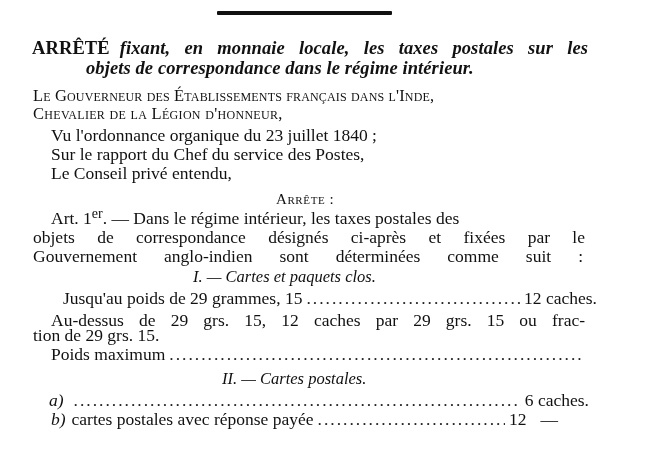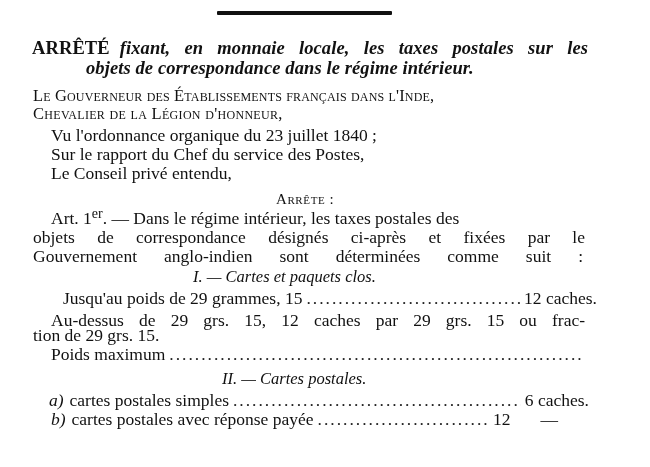--- a/index.html
+++ b/index.html
@@ -63,24 +63,23 @@
 
 <div class="ln leader" style="left:51px; top:344px; width:535px;">
   <span>Poids maximum</span>
   <span class="dots"></span>
 </div>
 
 <div class="ln ital" style="left:222px; top:369px; font-size:16.5px;">II. — Cartes postales.</div>
 
 <div class="ln leader" style="left:49px; top:390px; width:540px;">
   <span class="ital" style="margin-right:6px;">a)</span>
-  <span>cartes postales simples</span>
   <span class="dots"></span>
   <span>6 caches.</span>
 </div>
 
 <div class="ln leader" style="left:51px; top:409px; width:507px;">
   <span class="ital" style="margin-right:6px;">b)</span>
   <span>cartes postales avec réponse payée</span>
   <span class="dots"></span>
-  <span style="margin-right:30px;">12</span>
+  <span style="margin-right:14px;">12</span>
   <span>—</span>
 </div>
 
 </body></html>

